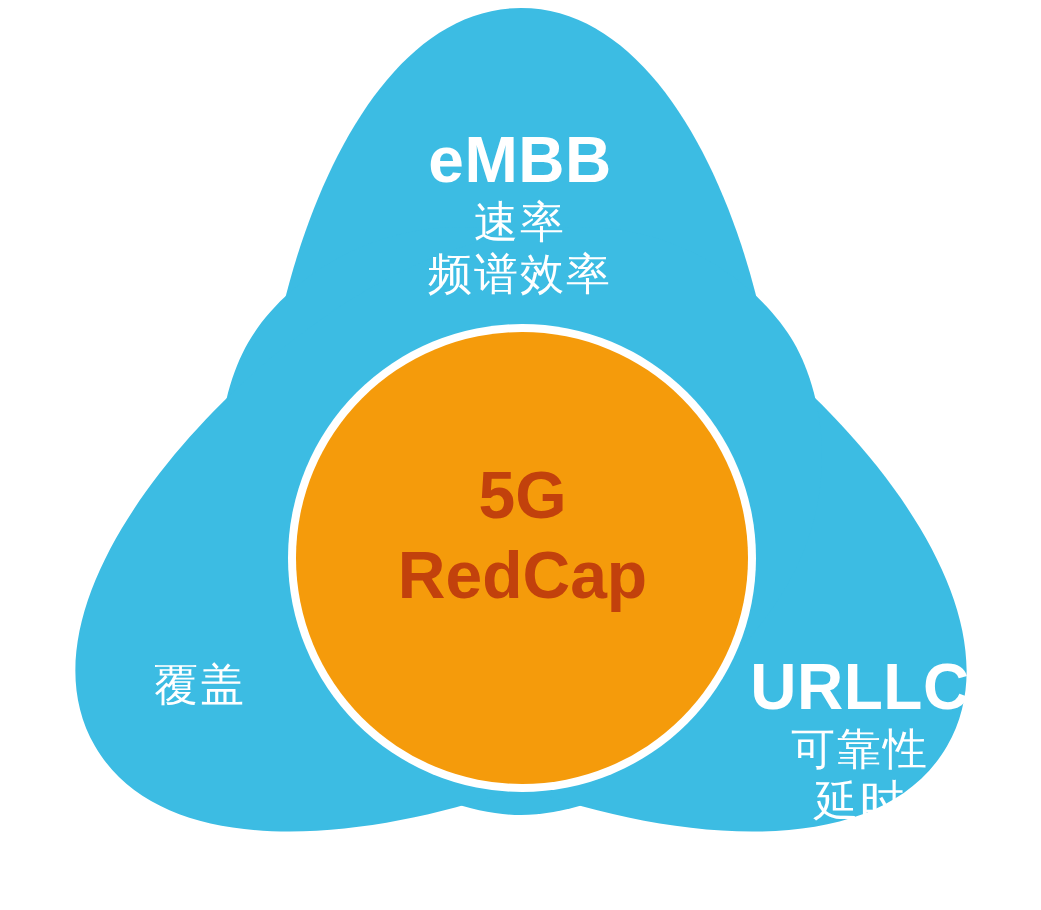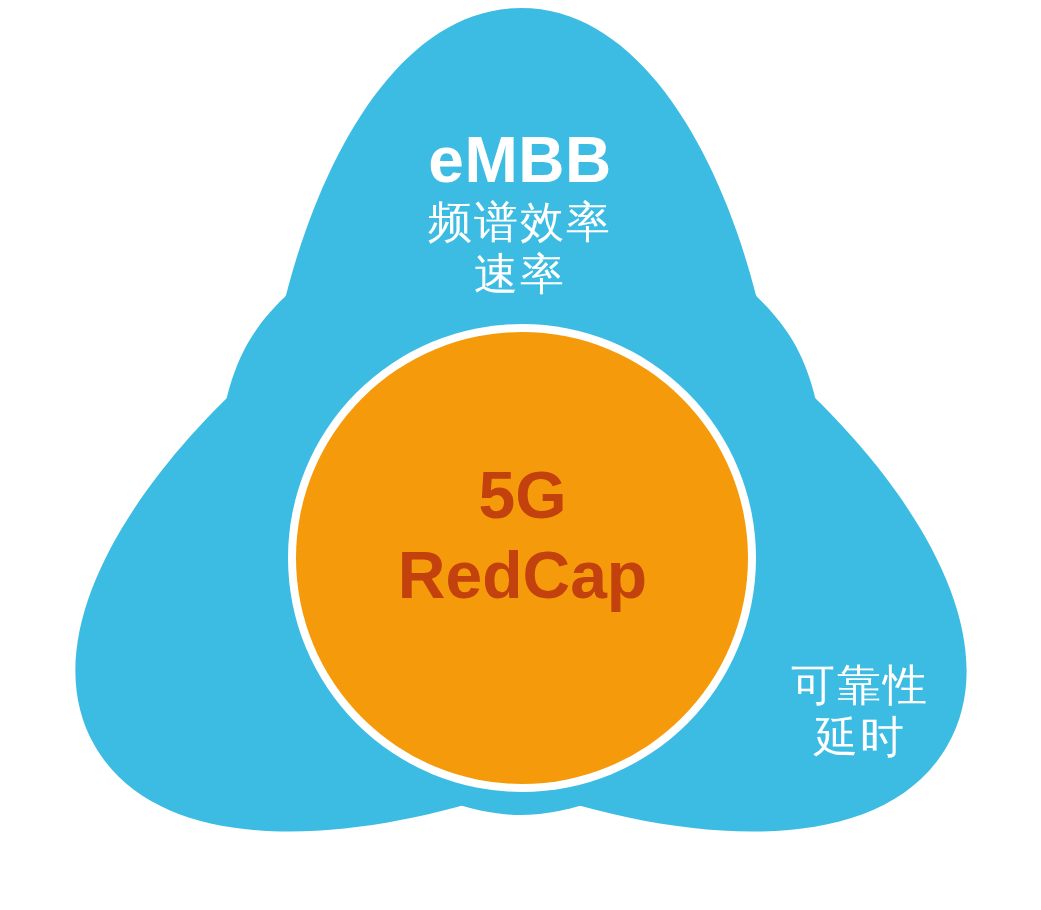--- a/index.html
+++ b/index.html
@@ -128,28 +128,30 @@
                C 648 790, 572 815, 521 815 Z"></path>
     </g>
 
     <circle cx="522" cy="558" r="234" fill="#ffffff"></circle>
 
     <circle cx="522" cy="558" r="226" fill="#F59B0B"></circle>
   </svg>
 
   <div class="label-group" id="label-embb">
     <div class="label-title">eMBB</div>
+    <div class="label-sub">速率</div>
     <div class="label-sub">频谱效率</div>
-    <div class="label-sub">速率</div>
   </div>
 
   <div class="label-group" id="label-mmtc">
+    <div class="label-sub">覆盖</div>
   </div>
 
   <div class="label-group" id="label-urllc">
+    <div class="label-title">URLLC</div>
     <div class="label-sub">可靠性</div>
     <div class="label-sub">延时</div>
   </div>
 
   <div class="label-group" id="label-center">
     <div class="center-line">5G</div>
     <div class="center-line center-line-2">RedCap</div>
   </div>
 
 </div>

